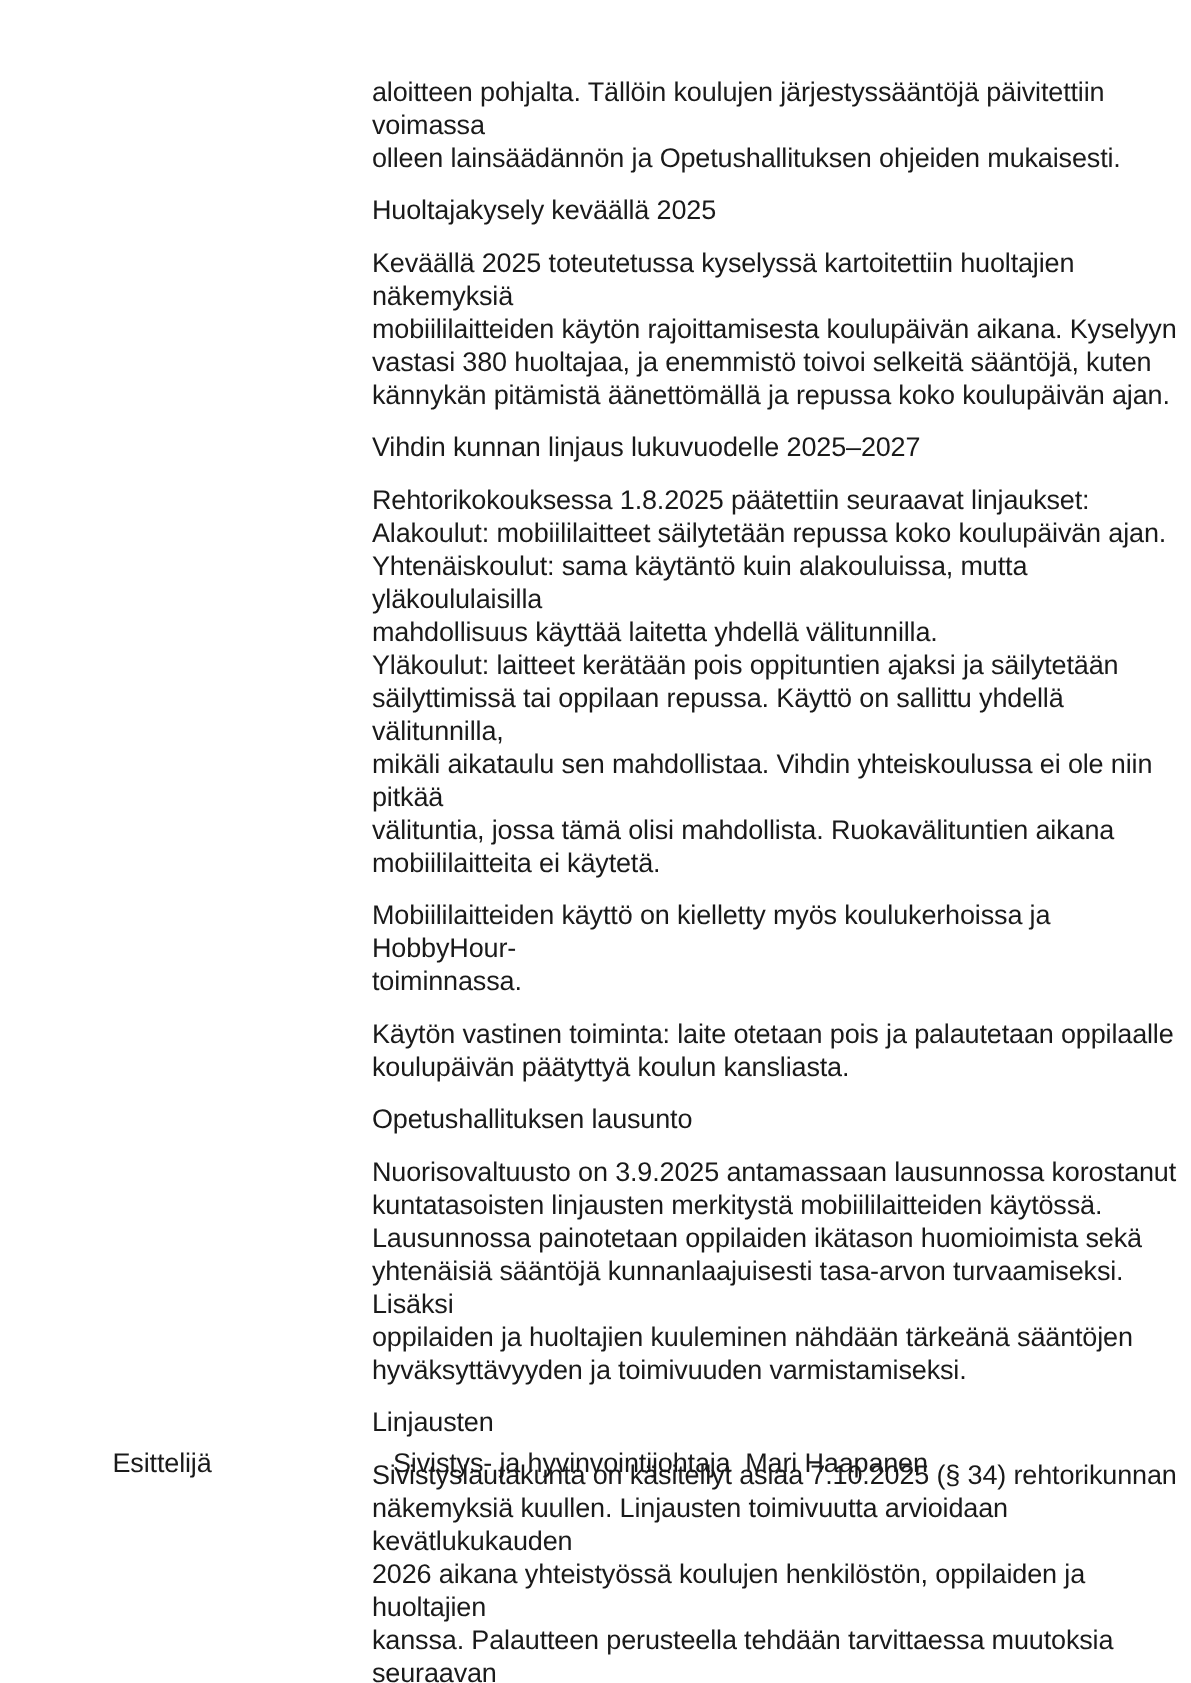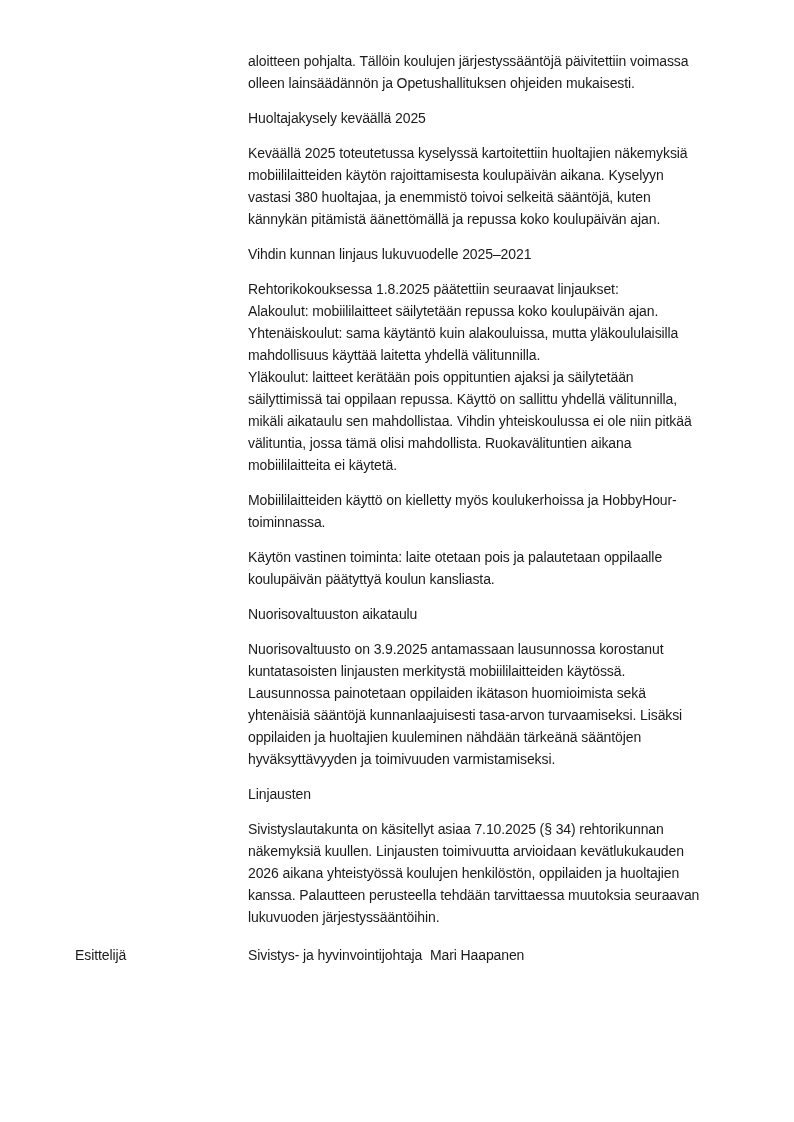--- a/index.html
+++ b/index.html
@@ -4,21 +4,21 @@
 <title>Document</title>
 <style>
   html, body { margin: 0; padding: 0; background: #ffffff; }
   .page {
     position: relative;
     width: 794px;
     height: 1122px;
     background: #ffffff;
     color: #1a1a1a;
     font-family: "Liberation Sans", sans-serif;
-    font-size: 14px;
+    font-size: 18px;
     line-height: 22px;
     letter-spacing: -0.1px;
     overflow: hidden;
   }
   .content {
     position: absolute;
     left: 248px;
     top: 50px;
     width: 540px;
   }
@@ -35,57 +35,58 @@
     left: 75px;
     top: 929px;
     width: 700px;
   }
   .sig-row {
     display: grid;
     grid-template-columns: 173px 1fr;
     align-items: start;
   }
   .sig-row.second {
-    margin-top: 15px;
+    margin-top: 35px;
+    gap: 14px;
   }
   .sig-label { white-space: pre; }
   .sig-line  { white-space: pre; }
 </style>
 </head>
 <body>
 
 <div class="page">
 
   <div class="content">
 
     <div class="para">aloitteen pohjalta. Tällöin koulujen järjestyssääntöjä päivitettiin voimassa
 olleen lainsäädännön ja Opetushallituksen ohjeiden mukaisesti.</div>
 
     <div class="heading">Huoltajakysely keväällä 2025</div>
     <div class="para">Keväällä 2025 toteutetussa kyselyssä kartoitettiin huoltajien näkemyksiä
 mobiililaitteiden käytön rajoittamisesta koulupäivän aikana. Kyselyyn
 vastasi 380 huoltajaa, ja enemmistö toivoi selkeitä sääntöjä, kuten
 kännykän pitämistä äänettömällä ja repussa koko koulupäivän ajan.</div>
 
-    <div class="heading">Vihdin kunnan linjaus lukuvuodelle 2025–2021</div>
+    <div class="heading">Vihdin kunnan linjaus lukuvuodelle 2025–2027</div>
     <div class="para">Rehtorikokouksessa 1.8.2025 päätettiin seuraavat linjaukset:
 Alakoulut: mobiililaitteet säilytetään repussa koko koulupäivän ajan.
 Yhtenäiskoulut: sama käytäntö kuin alakouluissa, mutta yläkoululaisilla
 mahdollisuus käyttää laitetta yhdellä välitunnilla.
 Yläkoulut: laitteet kerätään pois oppituntien ajaksi ja säilytetään
 säilyttimissä tai oppilaan repussa. Käyttö on sallittu yhdellä välitunnilla,
 mikäli aikataulu sen mahdollistaa. Vihdin yhteiskoulussa ei ole niin pitkää
 välituntia, jossa tämä olisi mahdollista. Ruokavälituntien aikana
 mobiililaitteita ei käytetä.</div>
     <div class="para">Mobiililaitteiden käyttö on kielletty myös koulukerhoissa ja HobbyHour-
 toiminnassa.</div>
     <div class="para">Käytön vastinen toiminta: laite otetaan pois ja palautetaan oppilaalle
 koulupäivän päätyttyä koulun kansliasta.</div>
 
-    <div class="heading">Nuorisovaltuuston aikataulu</div>
+    <div class="heading">Opetushallituksen lausunto</div>
     <div class="para">Nuorisovaltuusto on 3.9.2025 antamassaan lausunnossa korostanut
 kuntatasoisten linjausten merkitystä mobiililaitteiden käytössä.
 Lausunnossa painotetaan oppilaiden ikätason huomioimista sekä
 yhtenäisiä sääntöjä kunnanlaajuisesti tasa-arvon turvaamiseksi. Lisäksi
 oppilaiden ja huoltajien kuuleminen nähdään tärkeänä sääntöjen
 hyväksyttävyyden ja toimivuuden varmistamiseksi.</div>
 
     <div class="heading">Linjausten</div>
     <div class="para">Sivistyslautakunta on käsitellyt asiaa 7.10.2025 (§ 34) rehtorikunnan
 näkemyksiä kuullen. Linjausten toimivuutta arvioidaan kevätlukukauden

